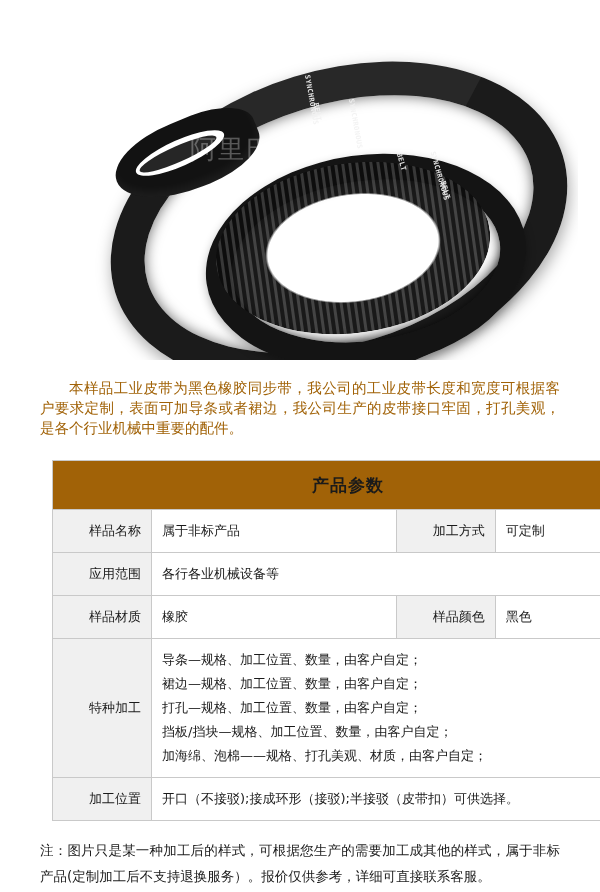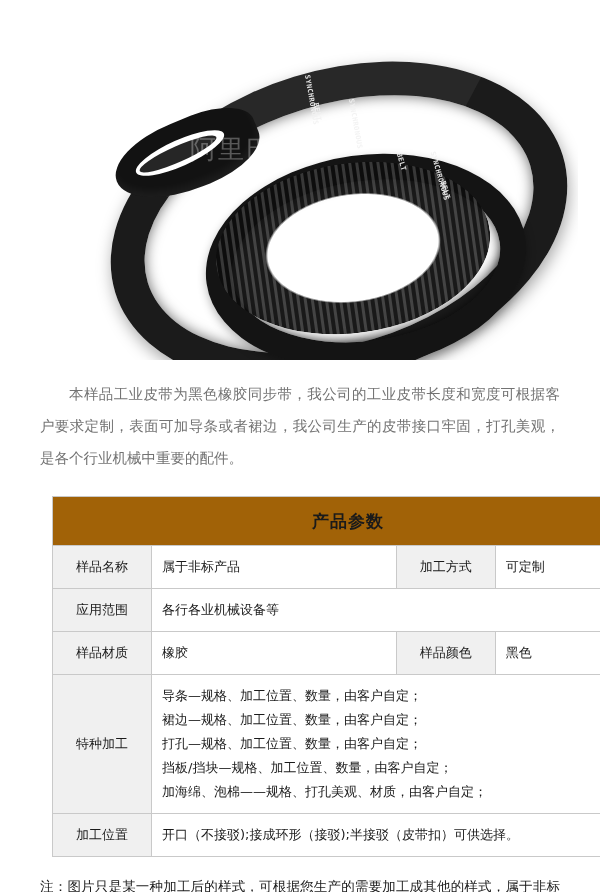--- a/index.html
+++ b/index.html
@@ -144,22 +144,22 @@
     font-size: 26px;
     color: rgba(255,255,255,0.30);
     letter-spacing: 2px;
     font-family: "DejaVu Sans", "Liberation Sans", sans-serif;
   }
 
   
   .intro {
     margin: 18px 40px 8px 40px;
     font-size: 14.5px;
-    line-height: 32px;
-    color: #737373;
+    line-height: 20px;
+    color: #a16207;
     text-align: justify;
     text-indent: 2em;
   }
 
   
   .table-wrap {
     margin: 22px 52px 0 52px;
   }
   table.spec {
     width: 592px;
@@ -178,21 +178,21 @@
   }
   .spec-title {
     text-align: center;
     font-size: 17px;
     font-weight: bold;
     padding: 12px 0 !important;
     letter-spacing: 1px;
   }
   td.lbl {
     background: #f0f0f0;
-    text-align: center;
+    text-align: right;
     width: 78px;
     white-space: nowrap;
   }
   td.val {
     background: #ffffff;
   }
   .multi {
     line-height: 26px;
   }
   .multi div { white-space: nowrap; }

